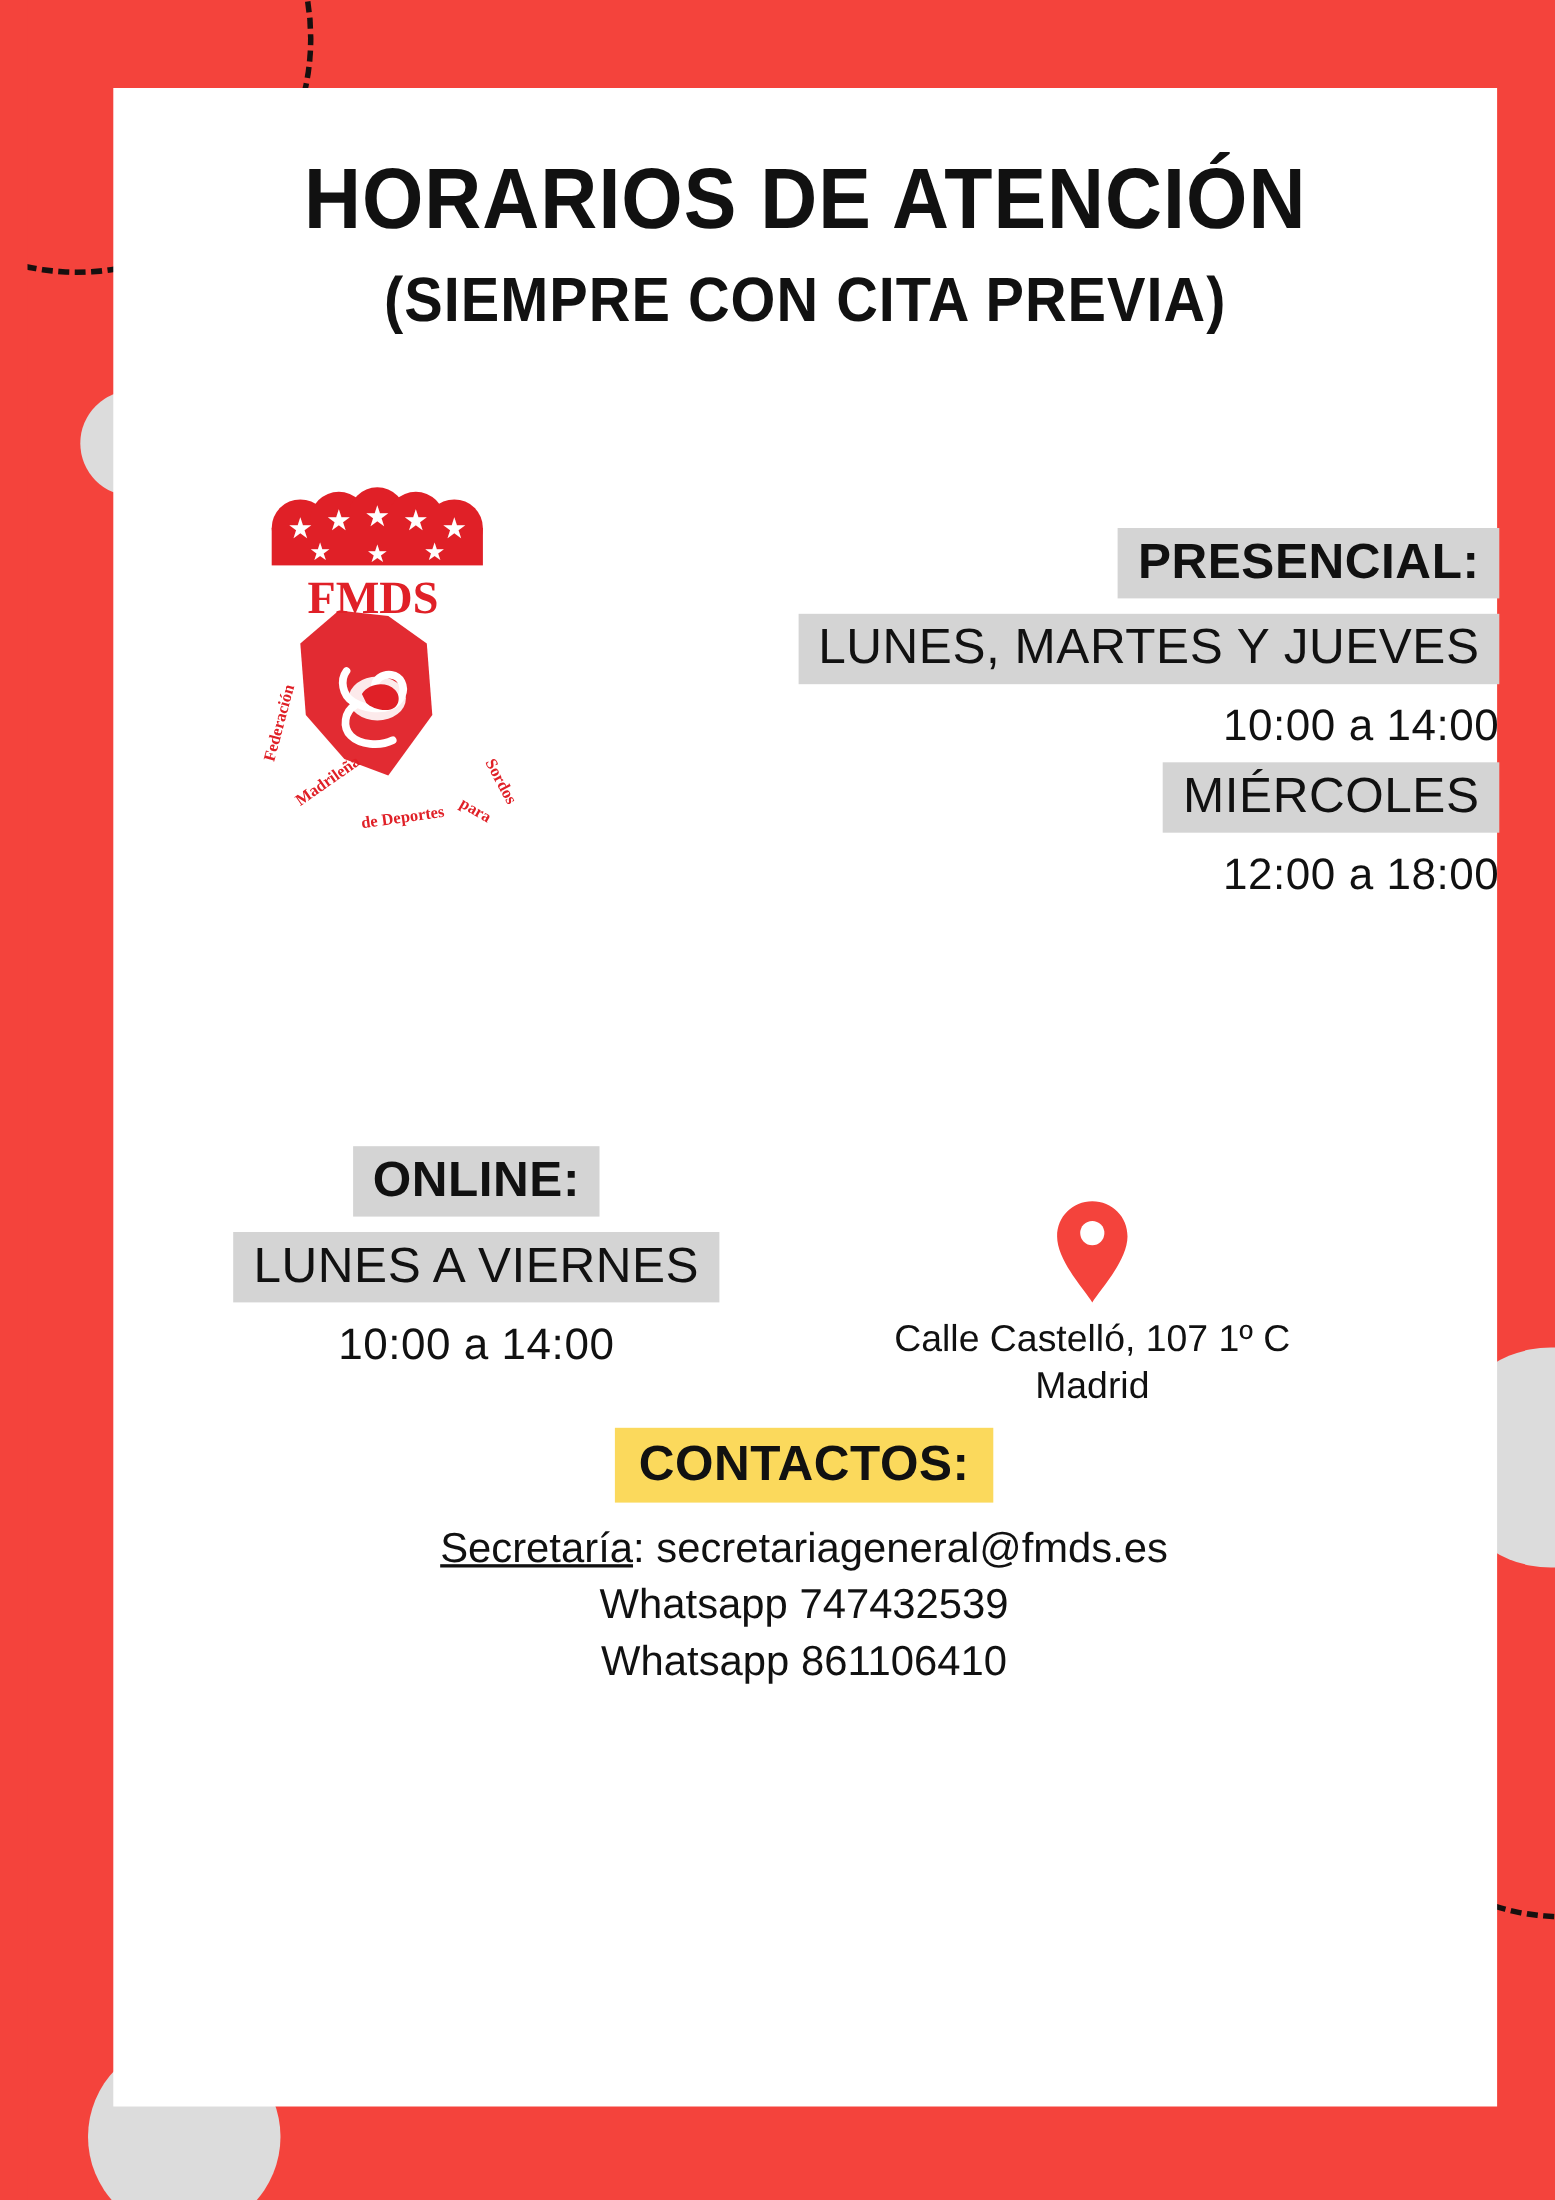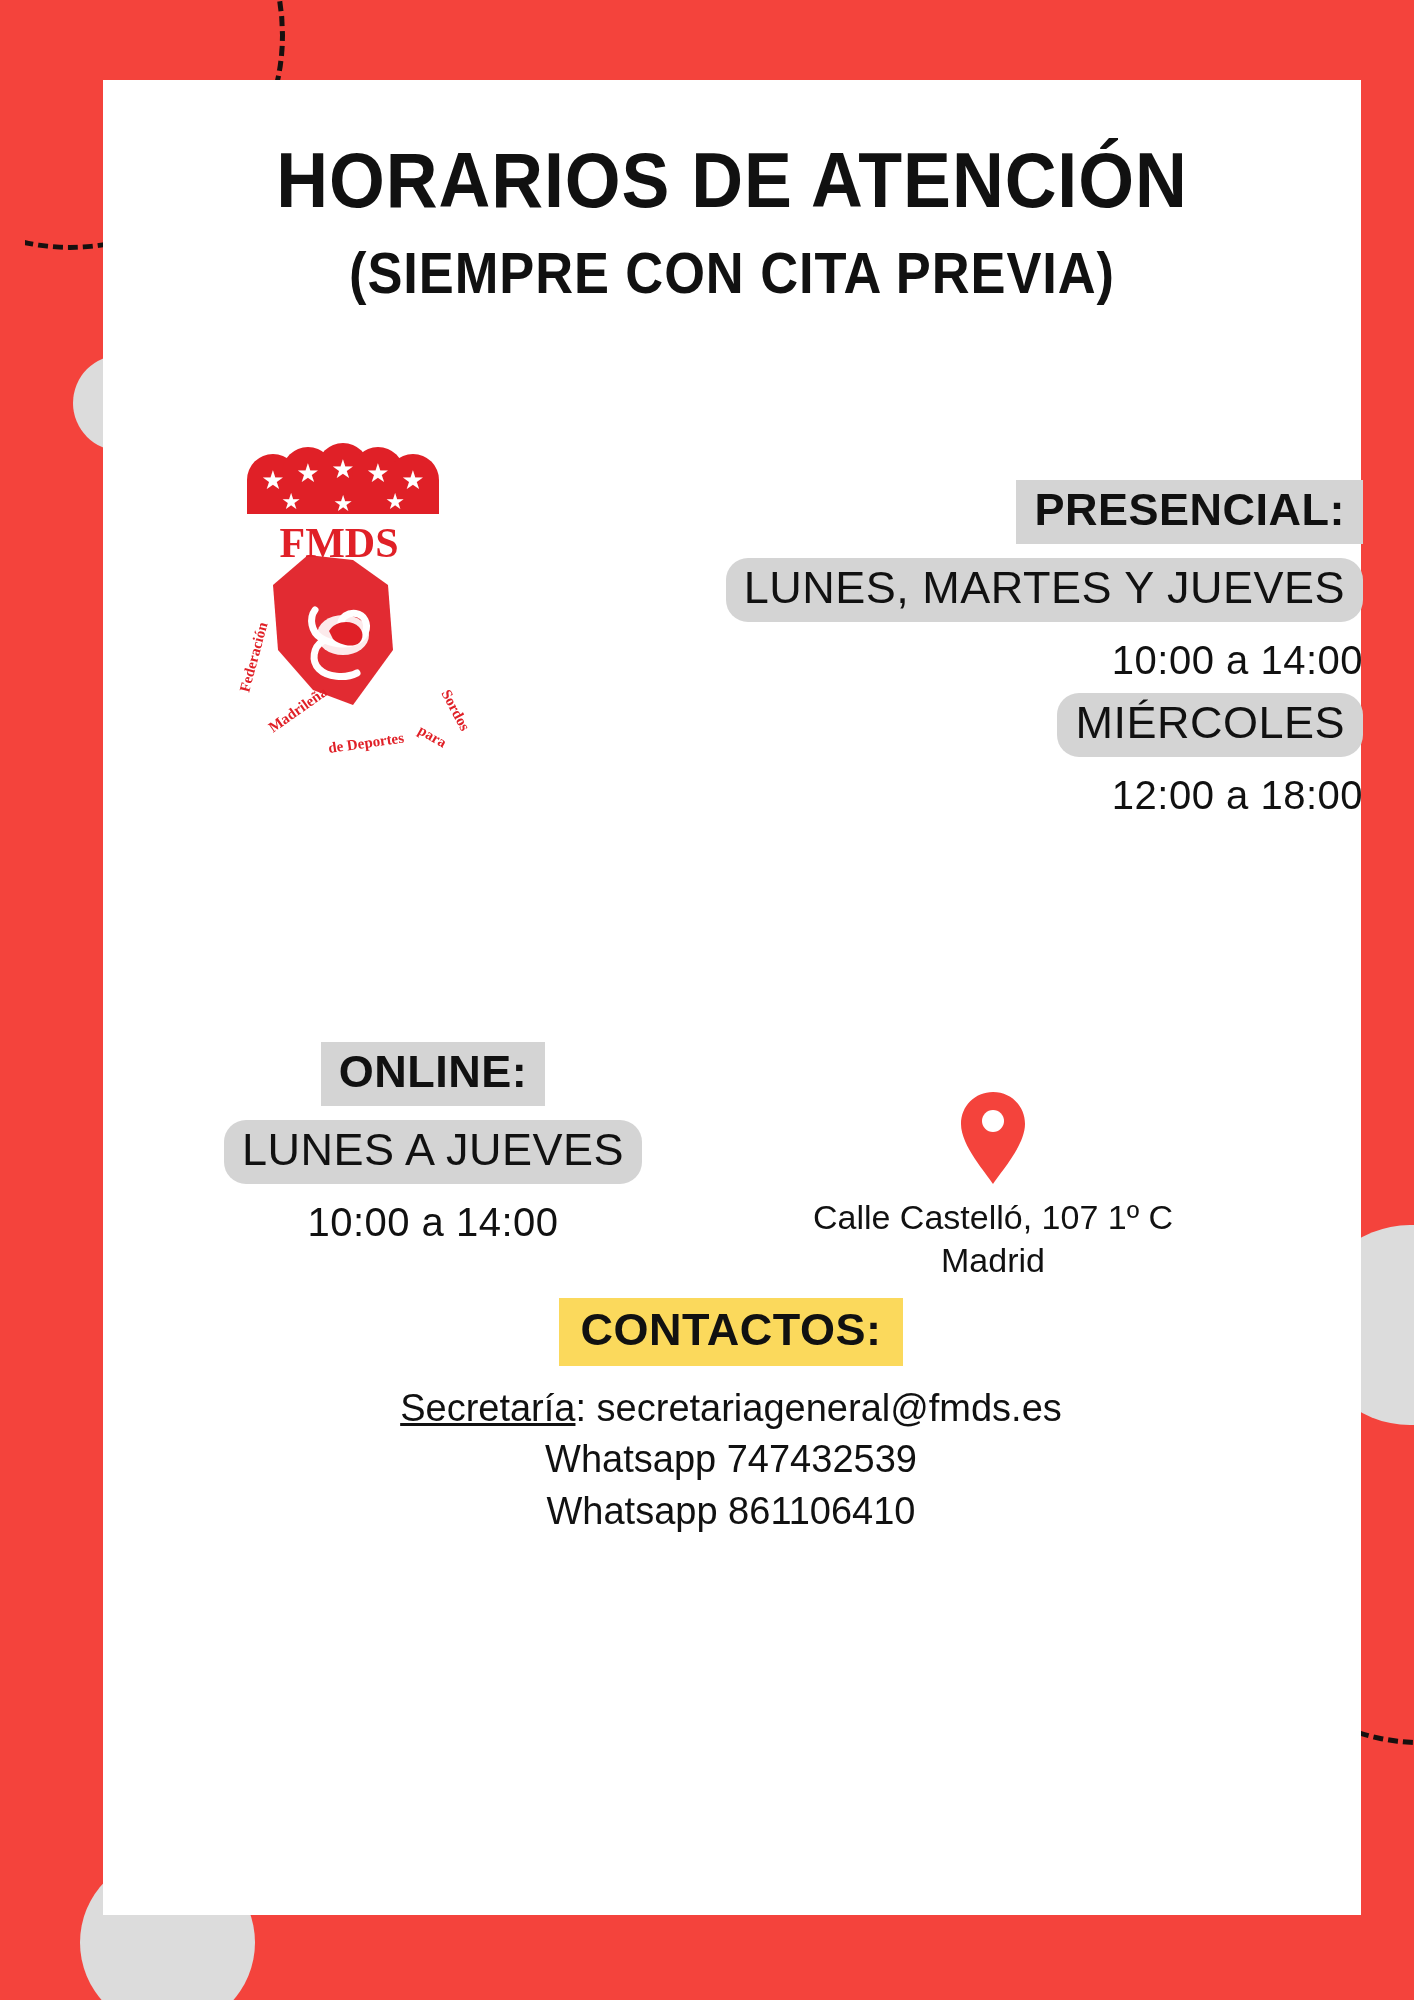--- a/index.html
+++ b/index.html
@@ -83,21 +83,21 @@
   }
   .hl {
     display: inline-block;
     background: #d4d4d4;
     padding: 4px 18px 8px;
     font-weight: bold;
     font-size: 45px;
     color: #111;
     letter-spacing: 0.5px;
   }
-  .hl.plain { font-weight: normal; border-radius: 22px; }
+  .hl.plain { font-weight: normal; }
   .time {
     font-size: 40px;
     color: #111;
     padding: 16px 0 10px;
     letter-spacing: 0.5px;
   }
   .gap { height: 14px; }
 
   
   .online {
@@ -210,21 +210,21 @@
       <div class="gap"></div>
       <div><span class="hl plain">LUNES, MARTES Y JUEVES</span></div>
       <div class="time">10:00 a 14:00</div>
       <div><span class="hl plain">MIÉRCOLES</span></div>
       <div class="time">12:00 a 18:00</div>
     </div>
 
     <div class="online">
       <div><span class="hl">ONLINE:</span></div>
       <div class="gap"></div>
-      <div><span class="hl plain">LUNES A JUEVES</span></div>
+      <div><span class="hl plain">LUNES A VIERNES</span></div>
       <div class="time">10:00 a 14:00</div>
     </div>
 
     <div class="location">
       <div class="pin">
         <svg viewBox="0 0 70 96" width="70" height="96" aria-hidden="true">
           <path d="M35 2 C17 2 3 16 3 34 C3 56 29 84 35 94 C41 84 67 56 67 34 C67 16 53 2 35 2 Z" fill="#f4433c"></path>
           <circle cx="35" cy="31" r="11" fill="#ffffff"></circle>
         </svg>
       </div>

